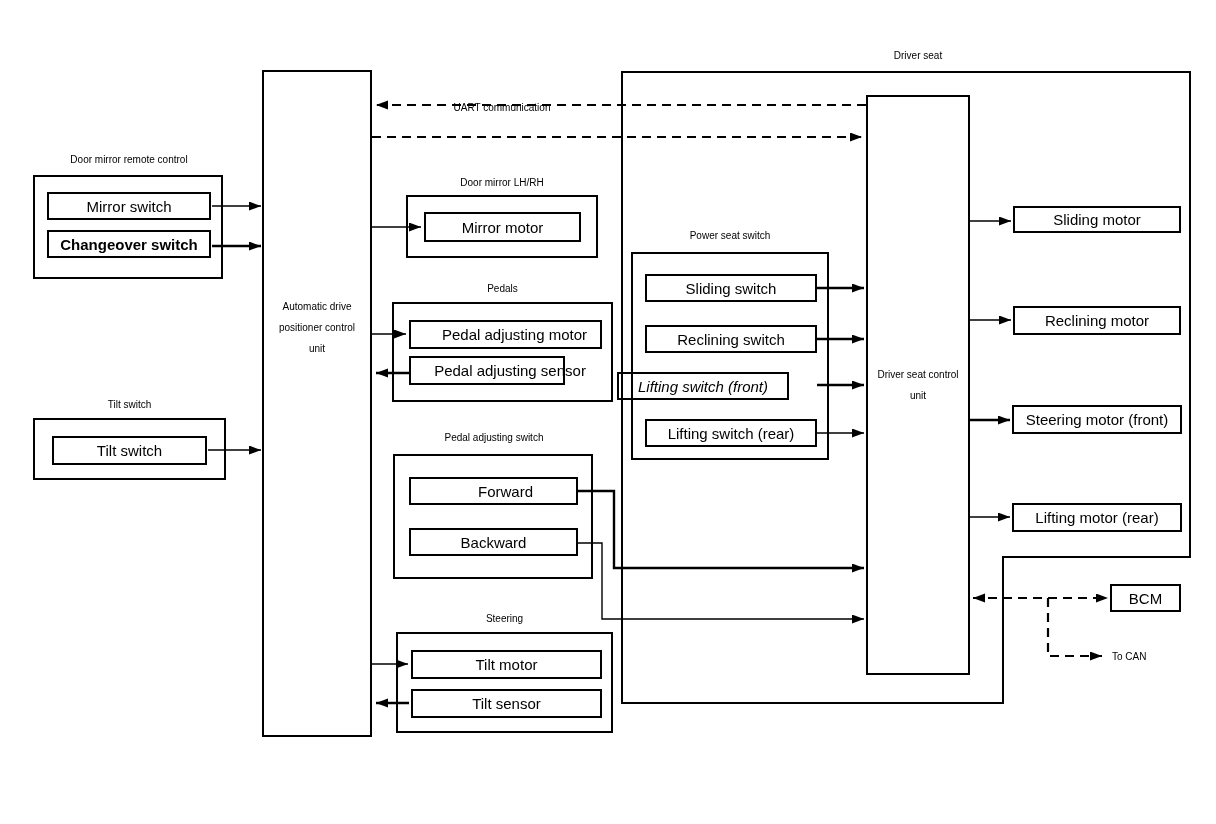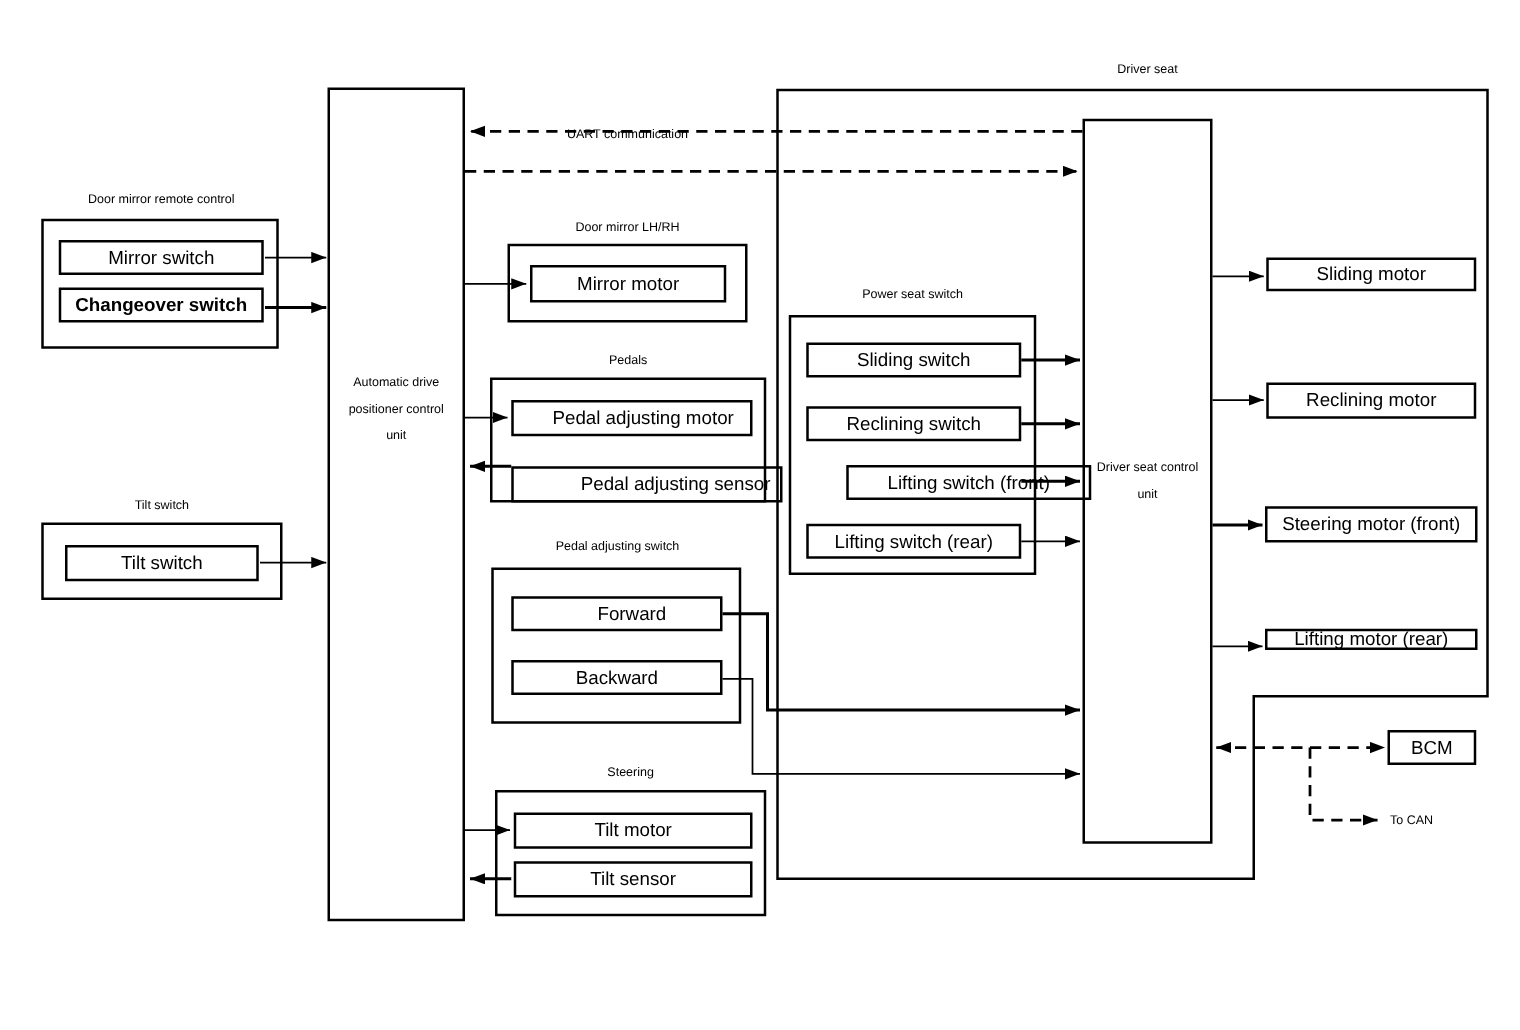--- a/index.html
+++ b/index.html
@@ -96,47 +96,47 @@
 
   <div class="lbl" style="left:407px; top:79px; width:190px;margin-top:20px;">UART communication</div>
 
   <div class="lbl" style="left:406px; top:174px; width:192px;">Door mirror LH/RH</div>
   <div class="gbox" style="left:406px; top:195px; width:192px; height:63px;"></div>
   <div class="nbox" style="left:424px; top:212px; width:157px; height:30px;">Mirror motor</div>
 
   <div class="lbl" style="left:392px; top:280px; width:221px;">Pedals</div>
   <div class="gbox" style="left:392px; top:302px; width:221px; height:100px;"></div>
   <div class="nbox" style="left:409px; top:320px; width:193px; height:29px;padding-left:18px;">Pedal adjusting motor</div>
-  <div class="nbox" style="left:409px; top:373px; width:217px; height:29px;padding-left:46px;">Pedal adjusting sensor</div>
+  <div class="nbox" style="left:409px; top:356px; width:156px; height:29px;padding-left:46px;">Pedal adjusting sensor</div>
 
   <div class="lbl" style="left:394px; top:429px; width:200px;">Pedal adjusting switch</div>
   <div class="gbox" style="left:393px; top:454px; width:200px; height:125px;"></div>
   <div class="nbox" style="left:409px; top:477px; width:169px; height:28px;padding-left:24px;">Forward</div>
   <div class="nbox" style="left:409px; top:528px; width:169px; height:28px;">Backward</div>
 
   <div class="lbl" style="left:396px; top:610px; width:217px;">Steering</div>
   <div class="gbox" style="left:396px; top:632px; width:217px; height:101px;"></div>
   <div class="nbox" style="left:411px; top:650px; width:191px; height:29px;">Tilt motor</div>
   <div class="nbox" style="left:411px; top:689px; width:191px; height:29px;">Tilt sensor</div>
 
   <div class="lbl" style="left:866px; top:47px; width:104px;">Driver seat</div>
 
   <div class="lbl" style="left:631px; top:227px; width:198px;">Power seat switch</div>
   <div class="gbox" style="left:631px; top:252px; width:198px; height:208px;"></div>
   <div class="nbox" style="left:645px; top:274px; width:172px; height:28px;">Sliding switch</div>
   <div class="nbox" style="left:645px; top:325px; width:172px; height:28px;">Reclining switch</div>
-  <div class="nbox" style="left:677px; top:372px; width:196px; height:28px;">Lifting switch (front)</div>
+  <div class="nbox" style="left:617px; top:372px; width:172px; height:28px;font-style:italic;">Lifting switch (front)</div>
   <div class="nbox" style="left:645px; top:419px; width:172px; height:28px;">Lifting switch (rear)</div>
 
   <div class="gbox" style="left:866px; top:95px; width:104px; height:580px;"></div>
   <div class="lbl lbl-wrap" style="left:866px; top:364px; width:104px;">
     <span style="width:84px;">Driver seat control unit</span>
   </div>
 
   <div class="nbox" style="left:1013px; top:206px; width:168px; height:27px;">Sliding motor</div>
   <div class="nbox" style="left:1013px; top:306px; width:168px; height:29px;">Reclining motor</div>
   <div class="nbox" style="left:1012px; top:405px; width:170px; height:29px;">Steering motor (front)</div>
-  <div class="nbox" style="left:1012px; top:503px; width:170px; height:17px;">Lifting motor (rear)</div>
+  <div class="nbox" style="left:1012px; top:503px; width:170px; height:29px;">Lifting motor (rear)</div>
 
   <div class="nbox" style="left:1110px; top:584px; width:71px; height:28px;">BCM</div>
   <div class="lbl" style="left:1112px; top:648px; width:80px; text-align:left;">To CAN</div>
 
 </div>
 
 </body></html>

